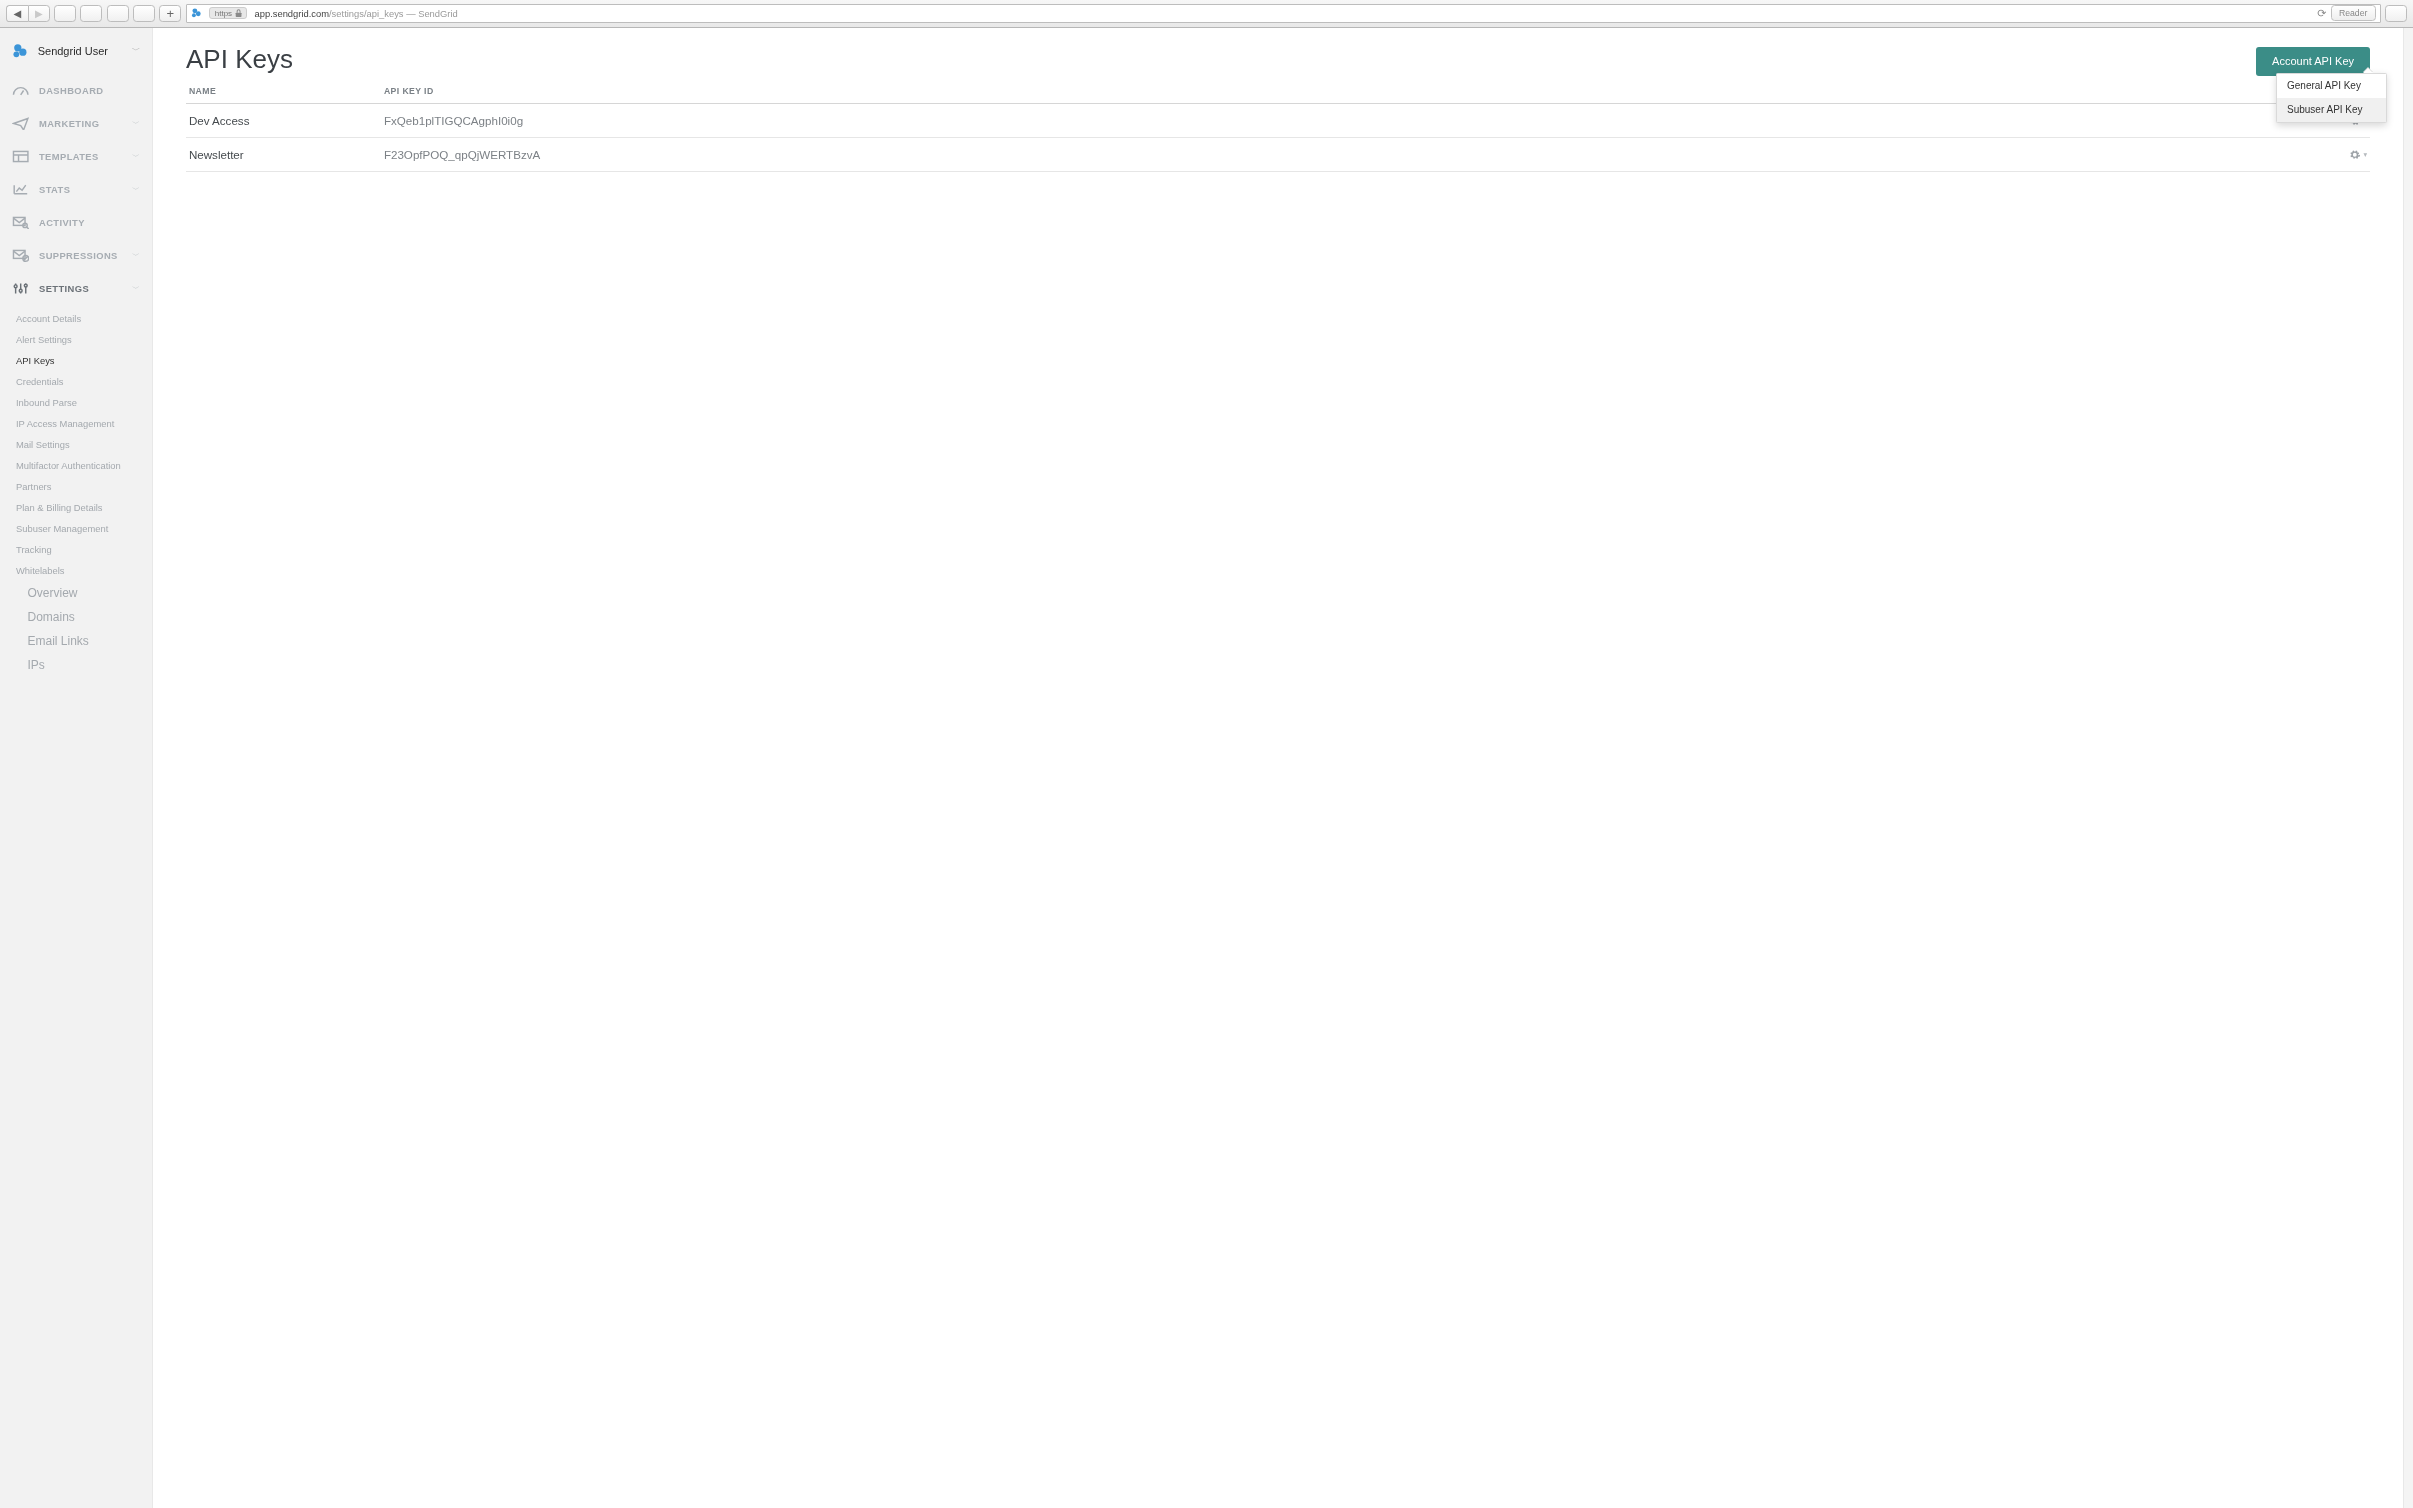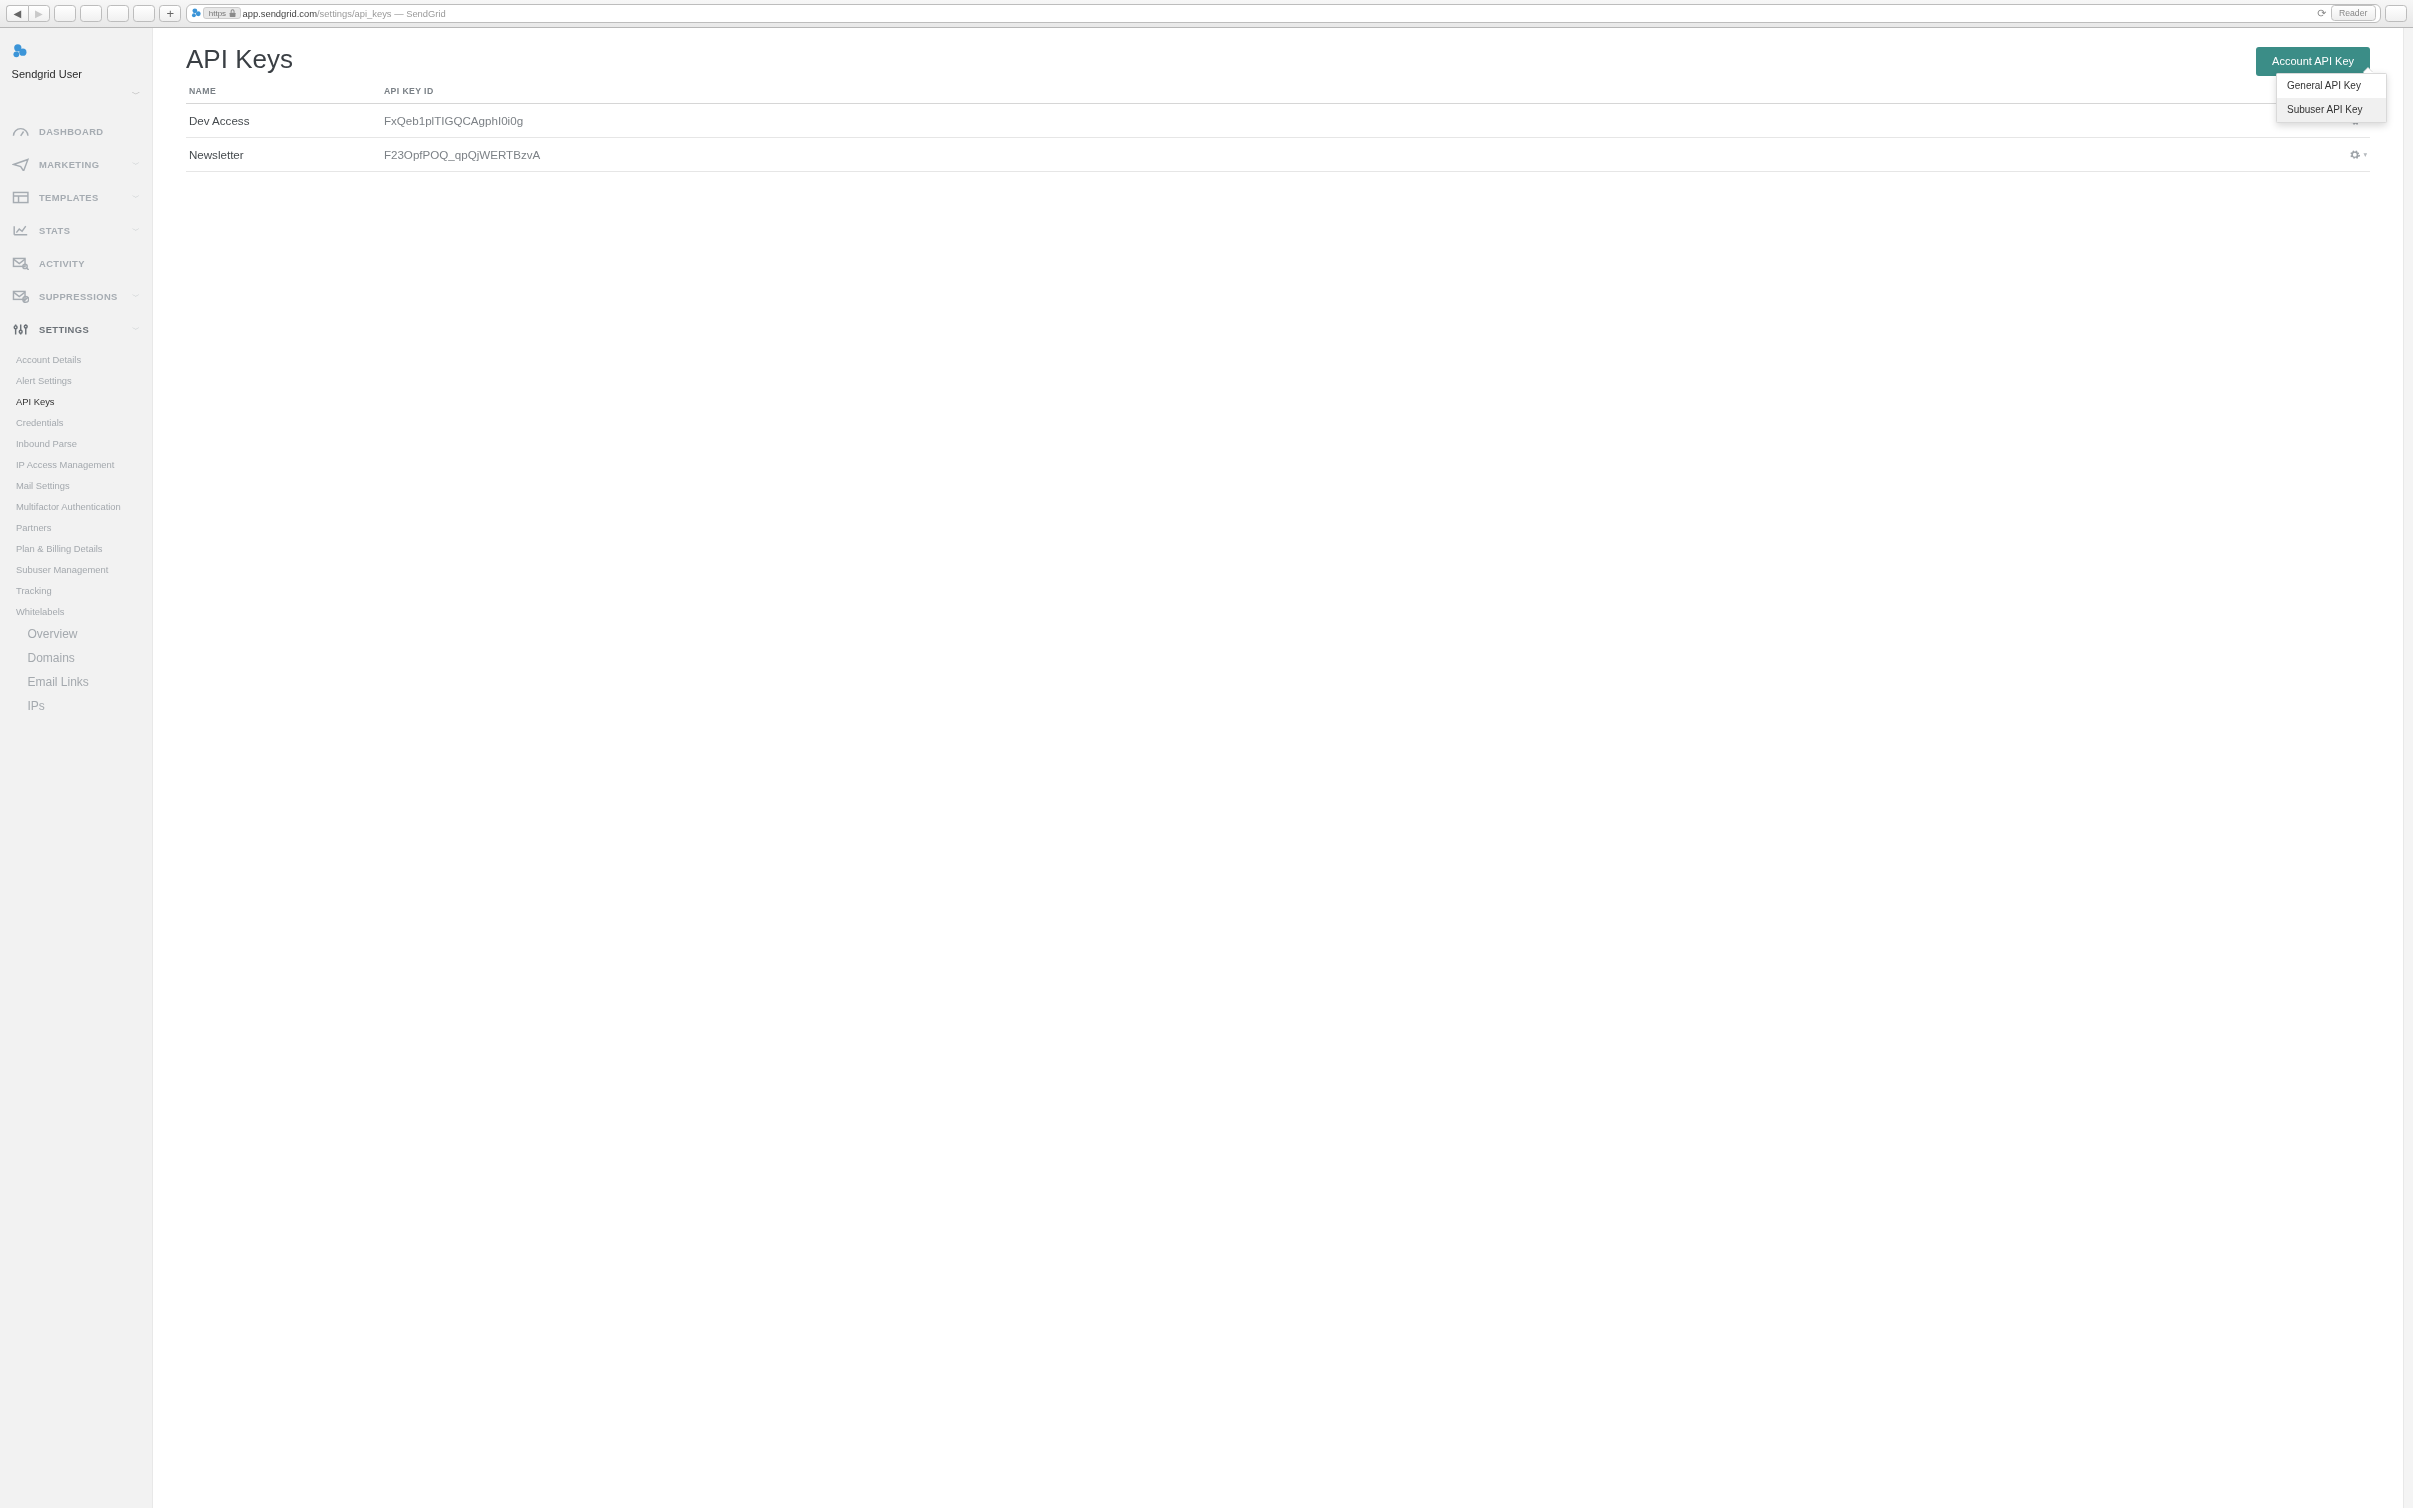--- a/index.html
+++ b/index.html
@@ -25,26 +25,26 @@
     display: flex; align-items: center; justify-content: center;
     font-size: 10px; color:#666;
   }
   .tb-btn-group { display:flex; }
   .tb-btn-group .tb-btn:first-child { border-top-right-radius:0; border-bottom-right-radius:0; border-right:none; }
   .tb-btn-group .tb-btn:last-child  { border-top-left-radius:0;  border-bottom-left-radius:0; }
   .addr-bar {
     flex: 1;
     height: 19px;
     border: 0.7px solid #bdbdbd;
-    border-radius: 6px;
+    border-radius: 1px;
     background: #fff;
     display: flex;
     align-items: center;
     padding: 0 4.3px;
-    gap: 1px;
+    gap: 7px;
     overflow: hidden;
   }
   .favicon { width:11.6px; height:11.6px; display:inline-block; }
   .favicon svg { width:100%; height:100%; }
   .scheme-pill {
     font-size: 8px;
     background:#e8e8e8;
     border:0.7px solid #ccc;
     border-radius:2.9px;
     padding:0.7px 4.3px;
@@ -69,22 +69,22 @@
     background: #f2f2f2;
     border-right: 0.7px solid #e8e8e8;
     overflow-y: auto;
     padding-bottom: 14.5px;
   }
   .main { flex:1; padding: 16px 33px; overflow:auto; position:relative; }
   .scrollbar-stub { width:10px; background:#f4f4f4; border-left:0.7px solid #e8e8e8; }
 
   
   .user-row {
-    display:flex; gap:8.7px;
-    padding: 14.5px 11.6px; color:#2b2b2b; font-size:11px;flex-direction:column;
+    display:flex; align-items:center; gap:8.7px;
+    padding: 14.5px 11.6px; color:#2b2b2b; font-size:11px;
   }
   .user-row .chev { margin-left:auto; color:#b6b6b6; font-size:8.7px; }
   .logo-icon { width:17.4px; height:17.4px; }
   .logo-icon svg { width:100%; height:100%; }
 
   .nav-item {
     display:flex; align-items:center; gap:10px;
     padding: 10px 11.6px;
     color:#a6acb2; font-weight:600; font-size:9.4px; letter-spacing:0.4px;
     text-transform:uppercase;

